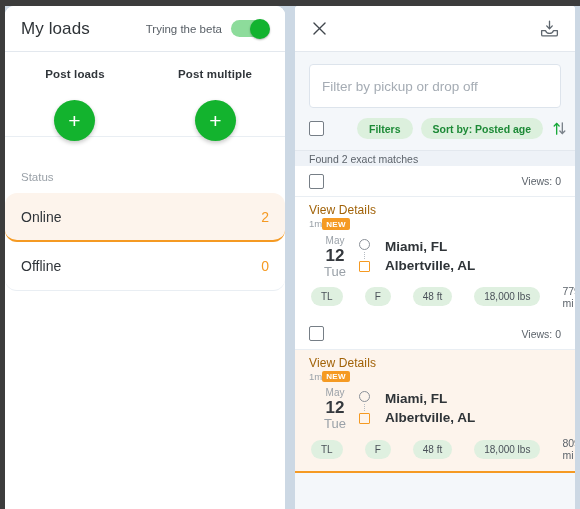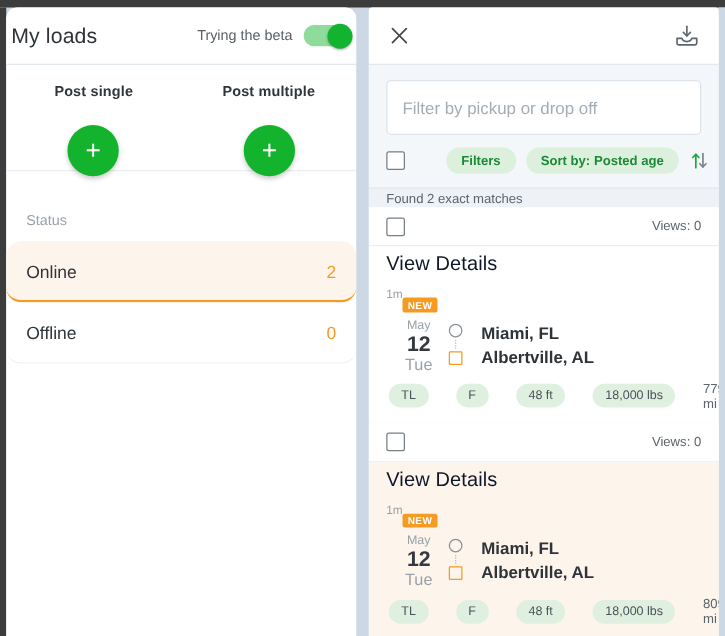--- a/index.html
+++ b/index.html
@@ -36,21 +36,21 @@
   }
   .left-edge-shadow {
     position: absolute; top: 6px; left: 0;
     width: 5px; height: 503px;
     background: #3c3c3c;
   }
 
   .lp-header {
     height: 46px;
     display: flex; align-items: center;
-    padding: 0 4px;
+    padding: 0 16px;
     border-bottom: 1px solid #e3e8ee;
     background: #fff;
   }
   .lp-title {
     font-size: 17px;
     color: #2f3438;
     font-weight: 400;
     letter-spacing: .1px;
   }
   .beta-wrap {
@@ -240,39 +240,38 @@
   }
   .views-text {
     margin-left: auto;
     font-size: 10.5px;
     color: #5c636b;
   }
 
   .card-body { padding: 6px 14px 10px 14px; }
 
   .view-details {
-    font-size: 16px;
-    color: #0f172a;
+    font-size: 12px;
+    color: #a16207;
     letter-spacing: .1px;
     margin-bottom: 1px;
   }
   .age-row {
     display: flex; align-items: center; gap: 0;
     margin-bottom: 4px;
   }
   .age-text { font-size: 9.5px; color: #9aa1a8; }
   .new-badge {
     background: #f59a23;
     color: #ffffff;
     font-size: 8px;
     font-weight: bold;
     padding: 1.5px 4px 1px 4px;
     border-radius: 2px;
     letter-spacing: .3px;
-    margin-top: 16px;
   }
 
   .route {
     display: flex;
     align-items: stretch;
     padding-left: 8px;
     margin-bottom: 7px;
   }
   .date-col {
     width: 36px;
@@ -366,21 +365,21 @@
       <div class="beta-wrap">
         <span class="beta-label">Trying the beta</span>
         <span class="toggle">
           <span class="knob"></span>
         </span>
       </div>
     </div>
 
     <div class="post-row">
       <div class="post-col">
-        <span class="post-col-label">Post single</span>
+        <span class="post-col-label">Post loads</span>
       </div>
       <div class="post-col">
         <span class="post-col-label">Post multiple</span>
       </div>
       <div class="fab fab-1">
         <span>+</span>
       </div>
       <div class="fab fab-2">
         <span>+</span>
       </div>

